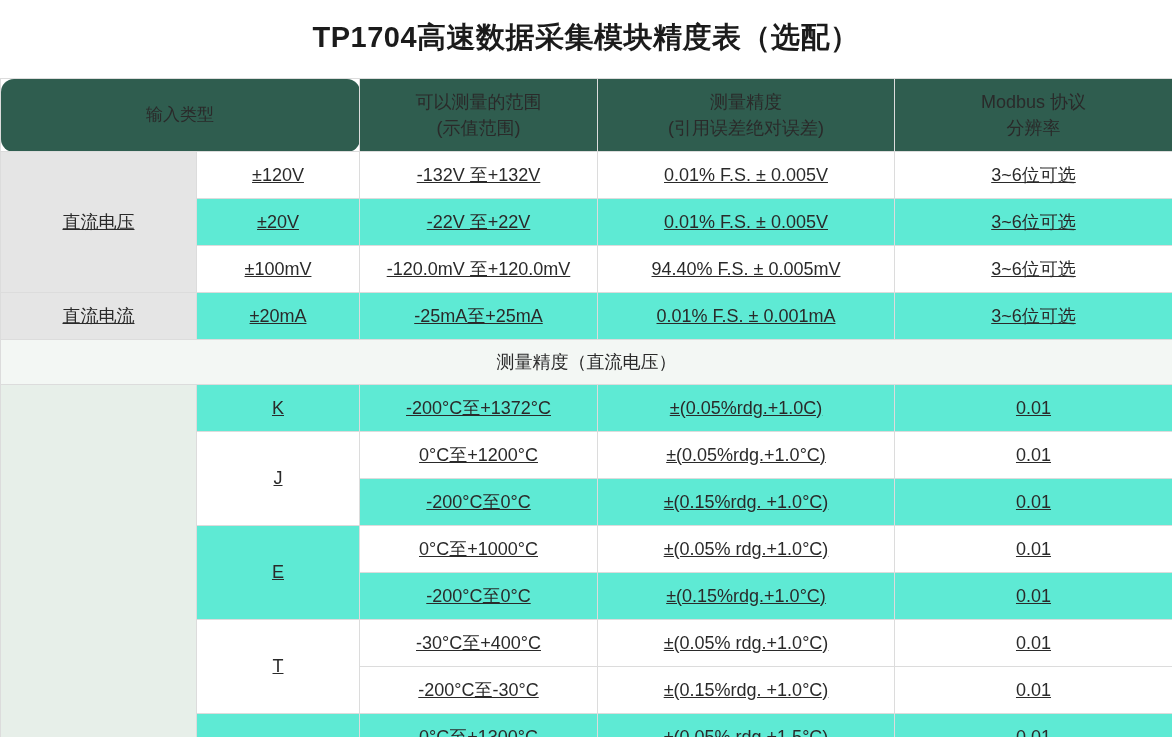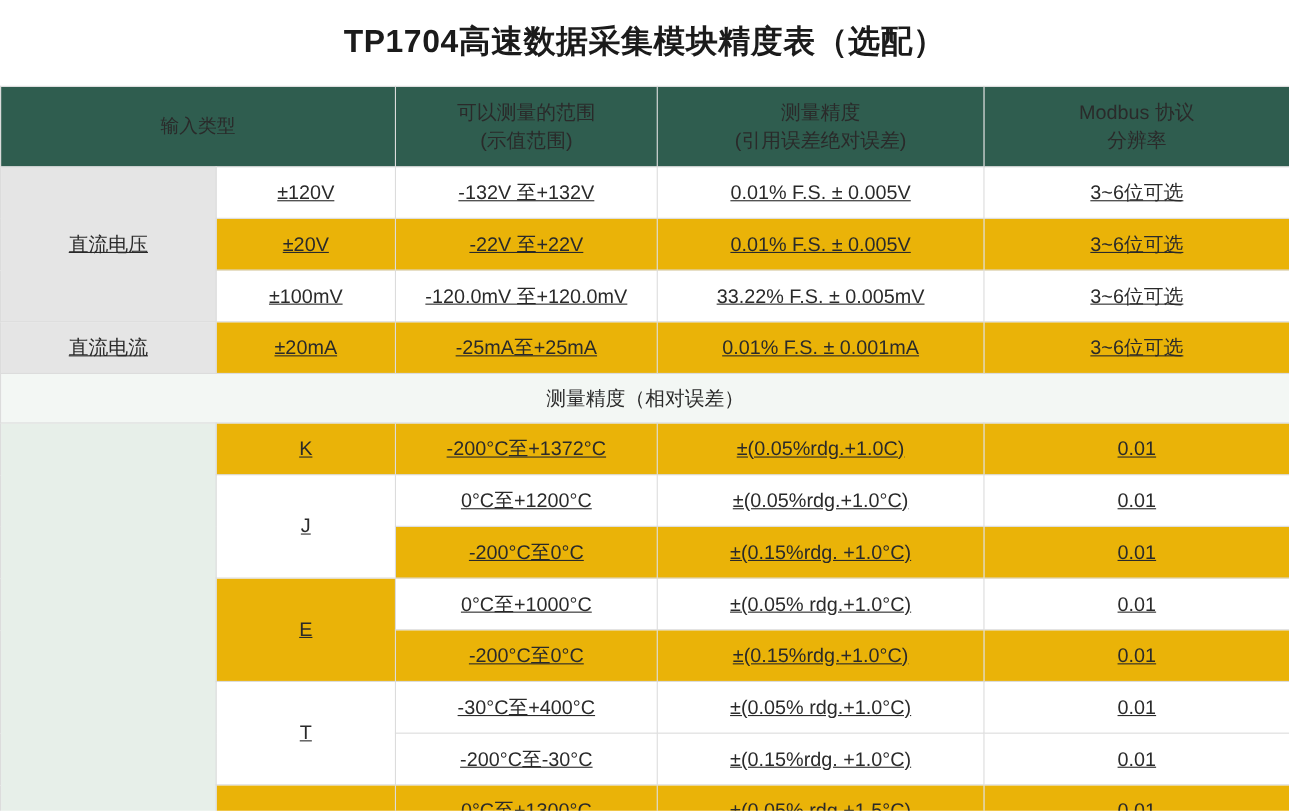--- a/index.html
+++ b/index.html
@@ -52,31 +52,32 @@
     color: #ffffff;
     height: 72px;
     font-size: 17px;
     font-weight: normal;
     border: 1px solid #2f5d4f;
     line-height: 1.45;
   }
   thead th.first {
     font-weight: normal;
     font-size: 17px;
+    border-radius: 13px;
   }
   td.tall {
     height: 46px;
     text-decoration: underline;
   }
   td.cat {
     background: #e5e5e5;
     font-size: 15px;
   }
   td.shade {
-    background: #eab308;
+    background: #5eead4;
     margin-top: 12px;
   }
   td.blank {
     background: #e7efe9;
     border-left: 1px solid #dcdcdc;
   }
   td.band {
     background: #f3f7f4;
     height: 44px;
     font-size: 15px;
@@ -131,34 +132,34 @@
       </tr>
       <tr>
         <td class="tall shade">±20V</td>
         <td class="tall shade">-22V 至+22V</td>
         <td class="tall shade">0.01% F.S.  ± 0.005V</td>
         <td class="tall shade">3~6位可选</td>
       </tr>
       <tr>
         <td class="tall white">±100mV</td>
         <td class="tall white">-120.0mV 至+120.0mV</td>
-        <td class="tall white">33.22% F.S.  ± 0.005mV</td>
+        <td class="tall white">94.40% F.S.  ± 0.005mV</td>
         <td class="tall white">3~6位可选</td>
       </tr>
 
       <tr>
         <td class="cat tall">直流电流</td>
         <td class="tall shade">±20mA</td>
         <td class="tall shade">-25mA至+25mA</td>
         <td class="tall shade">0.01% F.S.  ± 0.001mA</td>
         <td class="tall shade">3~6位可选</td>
       </tr>
 
       <tr>
-        <td class="band" colspan="5">测量精度（相对误差）</td>
+        <td class="band" colspan="5">测量精度（直流电压）</td>
       </tr>
 
       <tr>
         <td class="blank" rowspan="8"></td>
         <td class="tall shade">K</td>
         <td class="tall shade">-200°C至+1372°C</td>
         <td class="tall shade">±(0.05%rdg.+1.0C)</td>
         <td class="tall shade">0.01</td>
       </tr>
 

